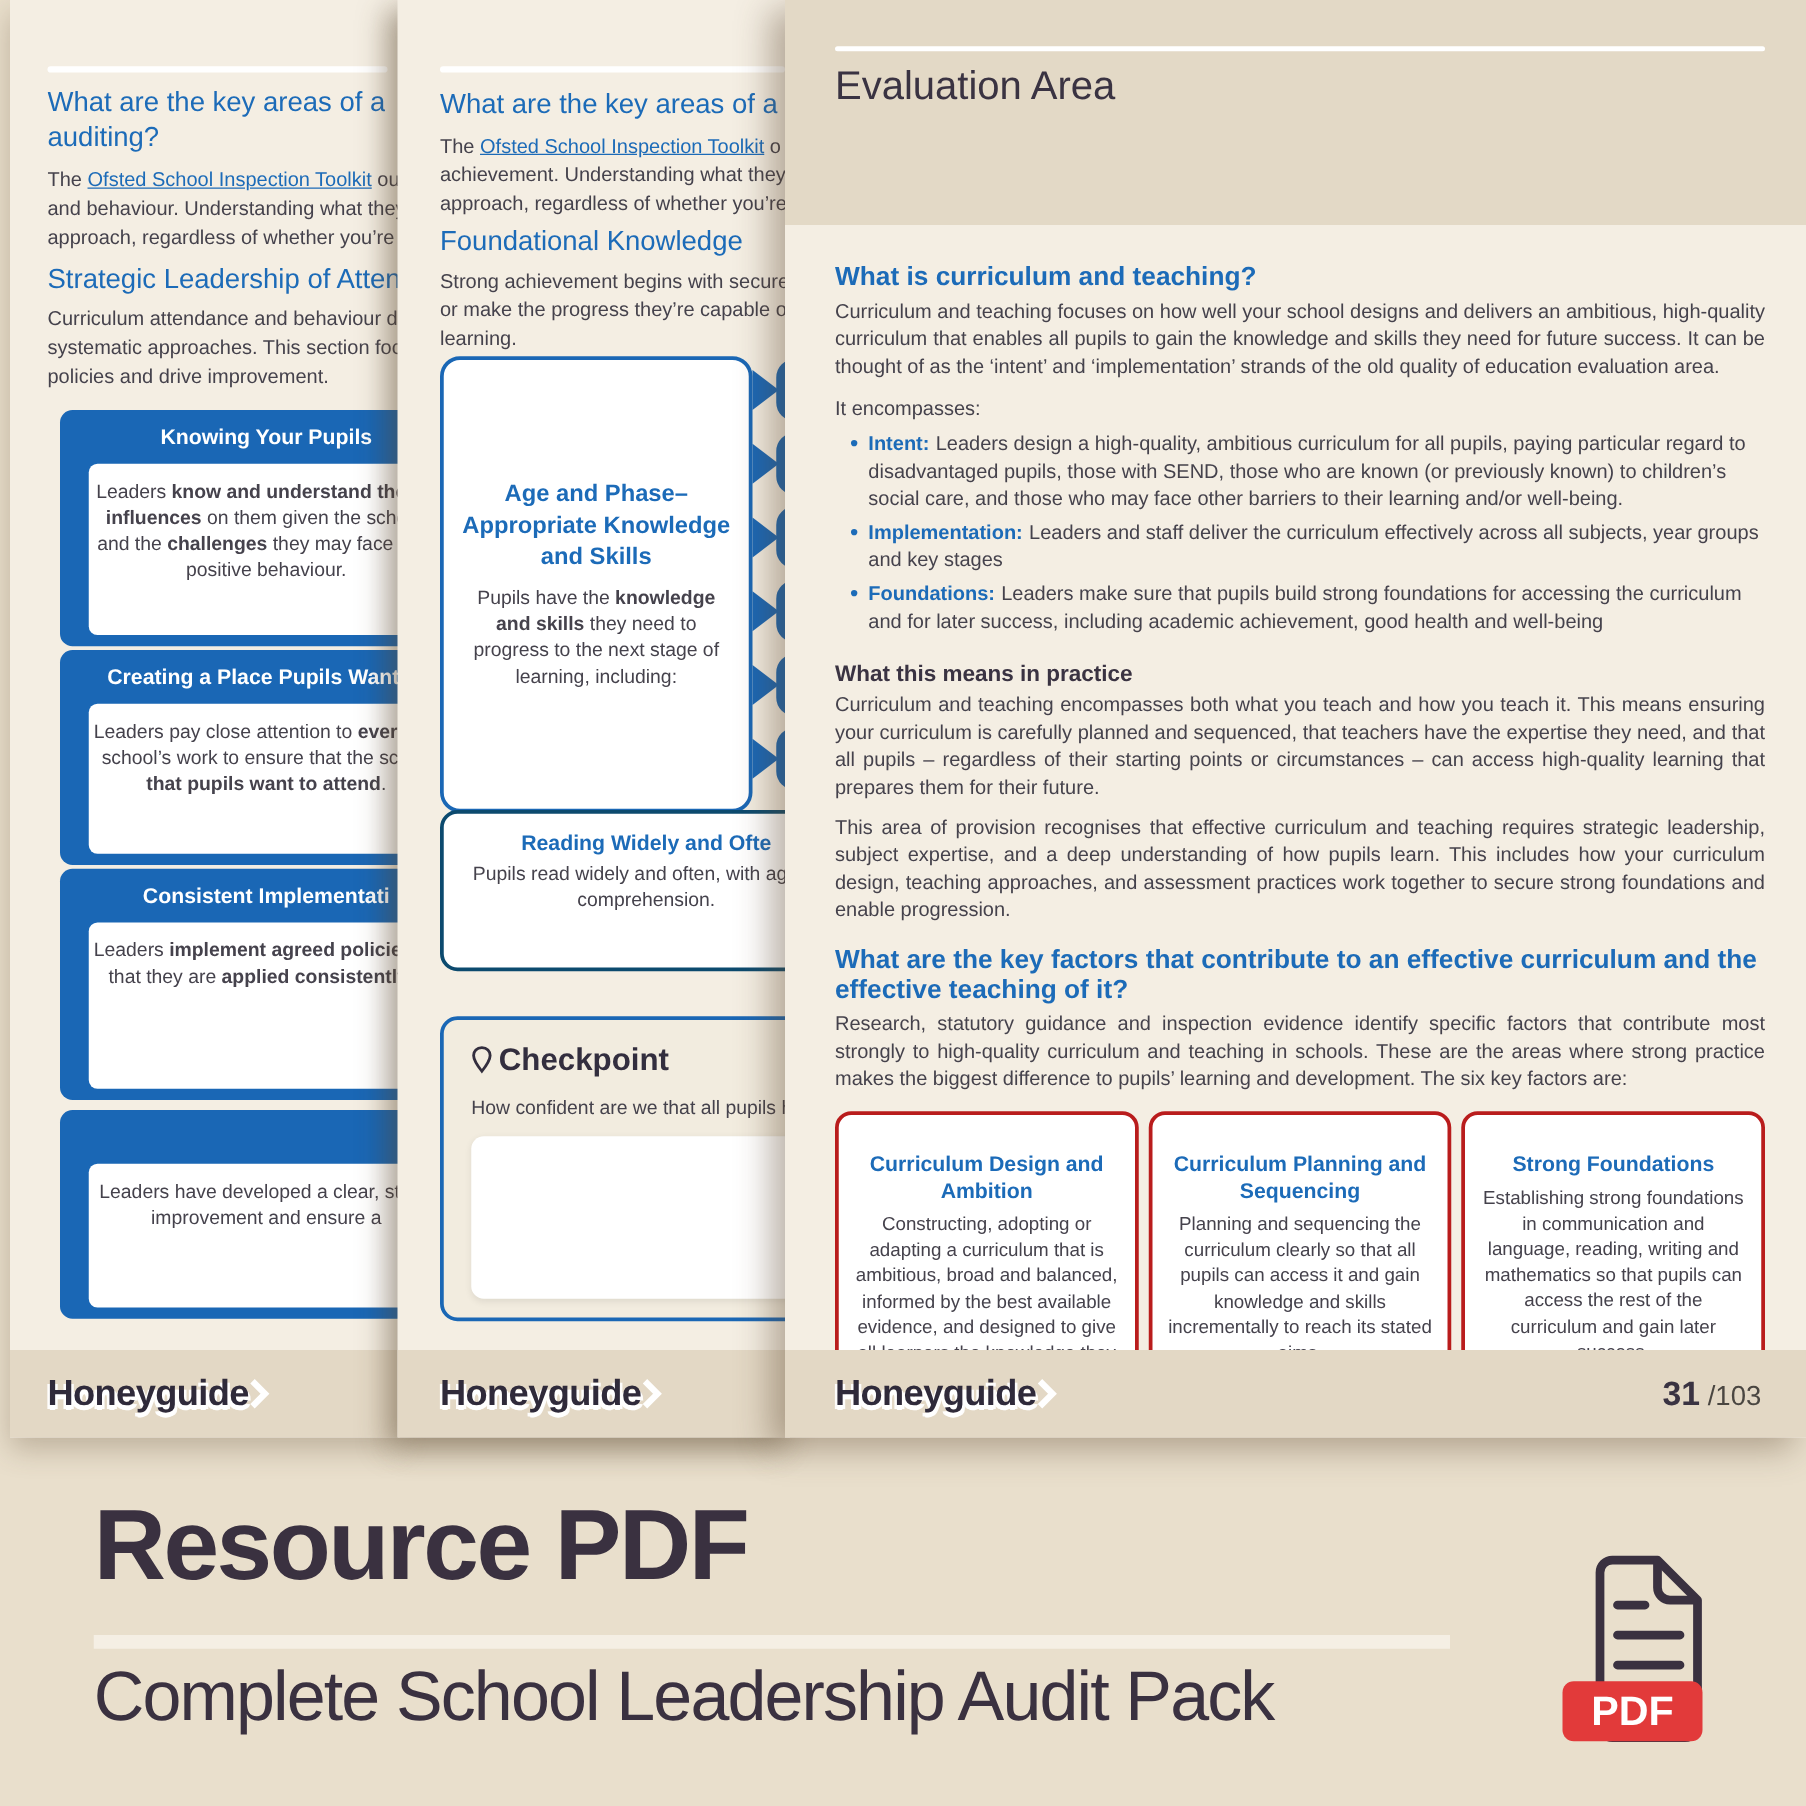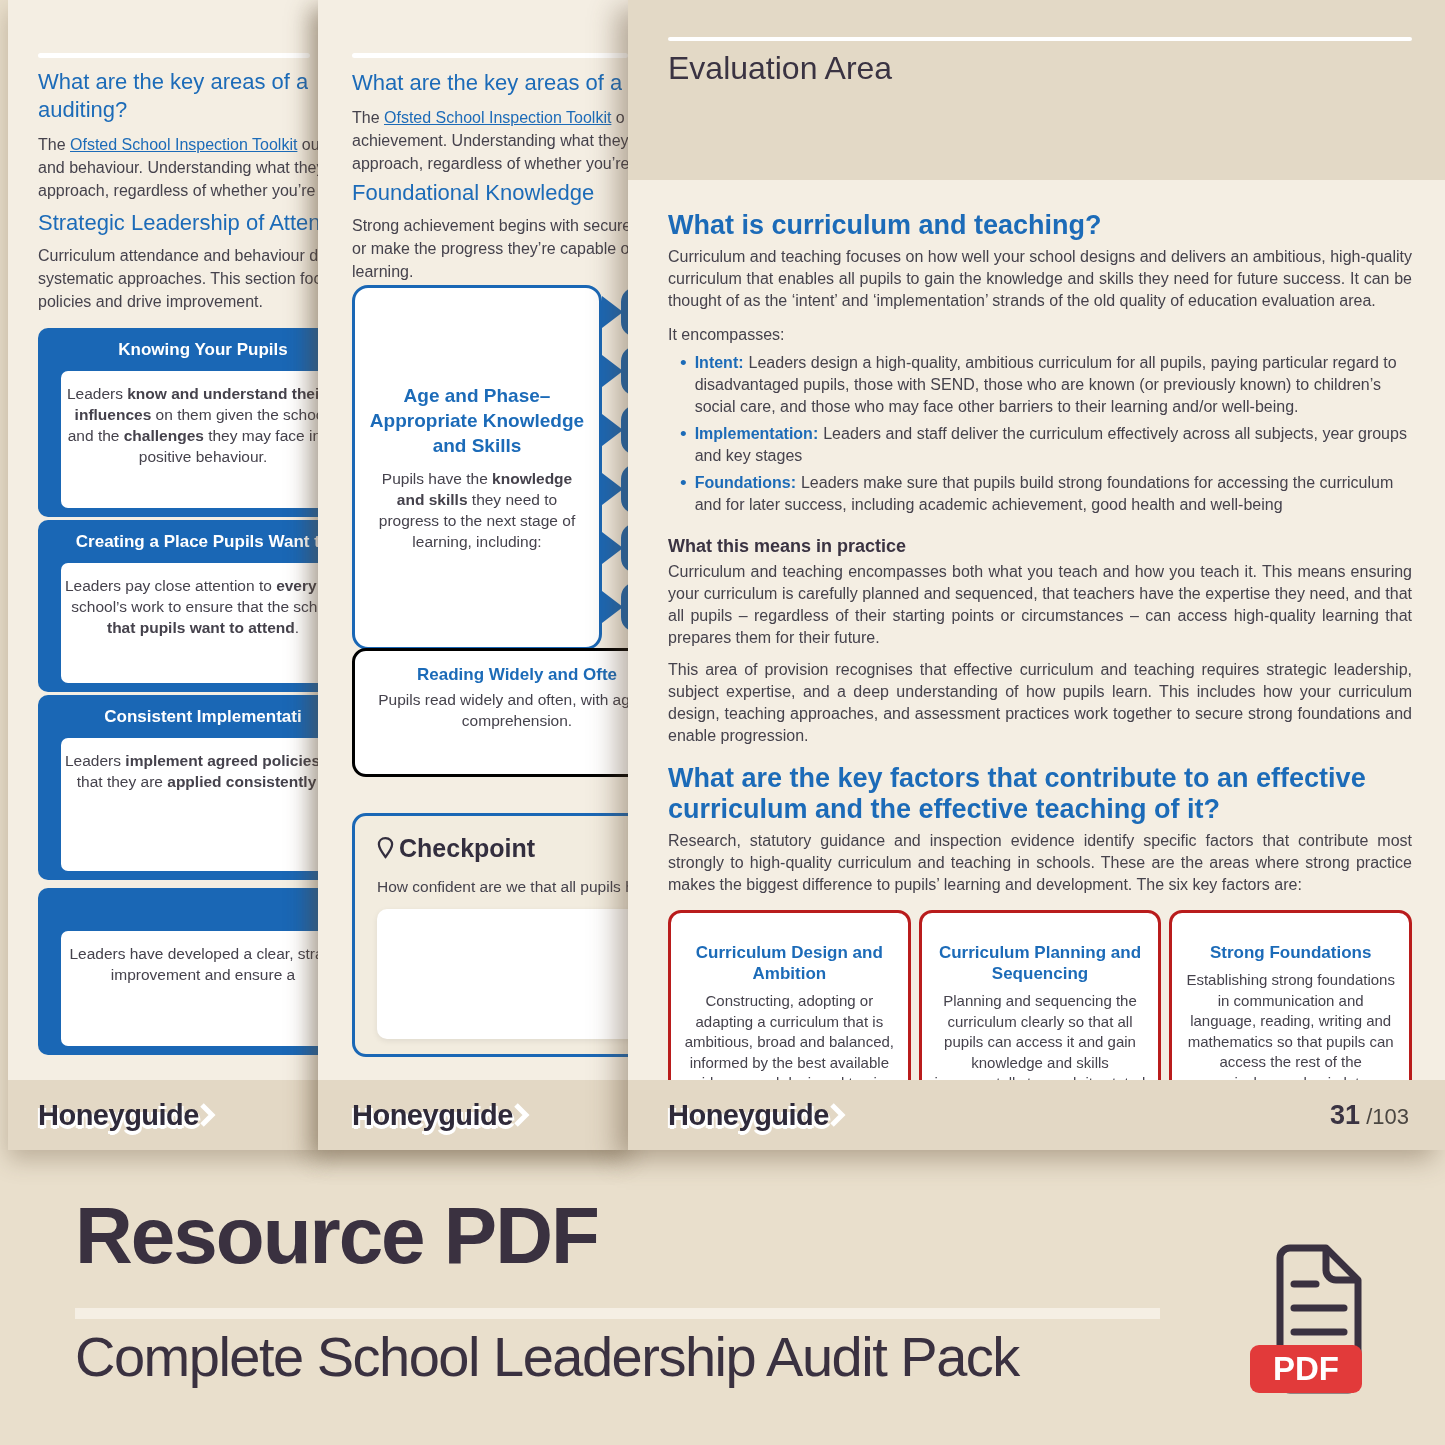--- a/index.html
+++ b/index.html
@@ -14,21 +14,21 @@
   .nw{white-space:nowrap;overflow:hidden;}
   .bh{color:#1c6bb8;font-weight:400;}
   .lnk{color:#1c6bb8;text-decoration:underline;}
   .b{font-weight:700;}
   .smalltxt{font-size:16px;line-height:23px;color:#45424c;}
   
   .p1-h1{position:absolute;left:30px;top:68px;font-size:22px;line-height:28px;}
   .p1-p1{position:absolute;left:30px;top:133px;}
   .p1-h2{position:absolute;left:30px;top:210px;font-size:22px;}
   .p1-p2{position:absolute;left:30px;top:244px;}
-  .bluebox{position:absolute;left:30px;width:330px;background:#1a67b5;border-radius:10px;
+  .bluebox{position:absolute;left:40px;width:330px;background:#1a67b5;border-radius:10px;
            padding:0 23px 6px;box-sizing:border-box;}
   .bb-head{color:#fff;font-weight:700;font-size:17px;text-align:center;padding:12px 4px 10px;
            white-space:nowrap;min-height:21px;}
   .bb-body{background:#fff;border-radius:7px;text-align:center;font-size:15.5px;line-height:21px;
            padding:12px 4px;box-sizing:border-box;}
   .bb-line{white-space:nowrap;}
   
   .p2-h1{position:absolute;left:34px;top:70px;font-size:22px;}
   .p2-p1{position:absolute;left:34px;top:106px;}
   .p2-h2{position:absolute;left:34px;top:180px;font-size:22px;}
@@ -36,37 +36,37 @@
   .bigbox{position:absolute;left:34px;top:285px;width:250px;height:365px;background:#fff;
           border:3px solid #1a67b5;border-radius:16px;box-sizing:border-box;display:flex;
           flex-direction:column;justify-content:center;text-align:center;padding:0 13px;}
   .bigbox-title{color:#1c6bb8;font-weight:800;font-size:19px;line-height:25px;margin-bottom:10px;}
   .bigbox-body{font-size:15.5px;line-height:21px;}
   .conn-arrow{position:absolute;left:284px;width:0;height:0;border-top:16px solid transparent;
               border-bottom:16px solid transparent;border-left:21px solid #1a67b5;}
   .conn-box{position:absolute;left:303px;width:46px;height:50px;background:#fff;
             border:7px solid #1a67b5;border-radius:15px;box-sizing:border-box;}
   .readbox{position:absolute;left:34px;top:648px;width:330px;height:129px;background:#fff;
-           border:3px solid #000000;border-radius:14px;box-sizing:border-box;text-align:center;
+           border:3px solid #0c4a6e;border-radius:14px;box-sizing:border-box;text-align:center;
            padding-top:14px;}
   .readbox .t{color:#1c6bb8;font-weight:800;font-size:17px;white-space:nowrap;margin-bottom:4px;}
   .readbox .l{font-size:15.5px;line-height:21px;white-space:nowrap;}
   .cpbox{position:absolute;left:34px;top:813px;width:330px;height:244px;background:#f2ecdf;
          border:3px solid #1a67b5;border-radius:14px;box-sizing:border-box;padding:18px 0 0 22px;}
   .cp-title{display:flex;align-items:center;gap:5px;font-size:25px;font-weight:800;color:#332e3e;}
   .cp-q{margin-top:15px;font-size:15.5px;white-space:nowrap;}
   .cp-area{margin-top:13px;width:292px;height:130px;background:#fff;border-radius:10px;
            box-shadow:0 2px 6px rgba(0,0,0,.08);}
   
   .p3-head{height:180px;background:#e3d9c6;padding:28px 33px 0 40px;box-sizing:border-box;}
   .p3-title{font-size:46px;font-weight:800;color:#3a3342;letter-spacing:-1px;line-height:50px;}
   .p3-rule{height:4px;background:#fff;border-radius:2px;margin-top:9px;}
   .p3-sub{font-size:32px;font-weight:400;color:#3a3342;margin-top:9px;}
   .p3-body{padding:14px 33px 0 40px;}
-  .h-blue{font-size:27px;font-weight:800;color:#1c6bb8;margin:16px 0 5px;}
+  .h-blue{font-size:21px;font-weight:800;color:#1c6bb8;margin:16px 0 5px;}
   .h-dark{font-size:18px;font-weight:700;color:#3a3342;margin:20px 0 4px;}
   .p{font-size:16px;line-height:22px;text-align:justify;margin:0 0 10px;}
   .enc{font-size:16px;line-height:22px;margin:12px 0 6px;}
   .bullets{margin:0;padding:0;list-style:none;}
   .bullet{display:flex;margin:0 0 5px;font-size:16px;line-height:22px;}
   .bullet::before{content:"•";color:#1c6bb8;font-size:19px;padding:0 8px 0 12px;flex:0 0 auto;}
   .blabel{color:#1c6bb8;font-weight:700;margin-right:5px;}
   .cards{display:flex;gap:8px;margin-top:14px;}
   .card{flex:1;background:#fff;border:3px solid #b91c1c;border-radius:13px;box-sizing:border-box;
         height:232px;padding:29px 11px;text-align:center;}

